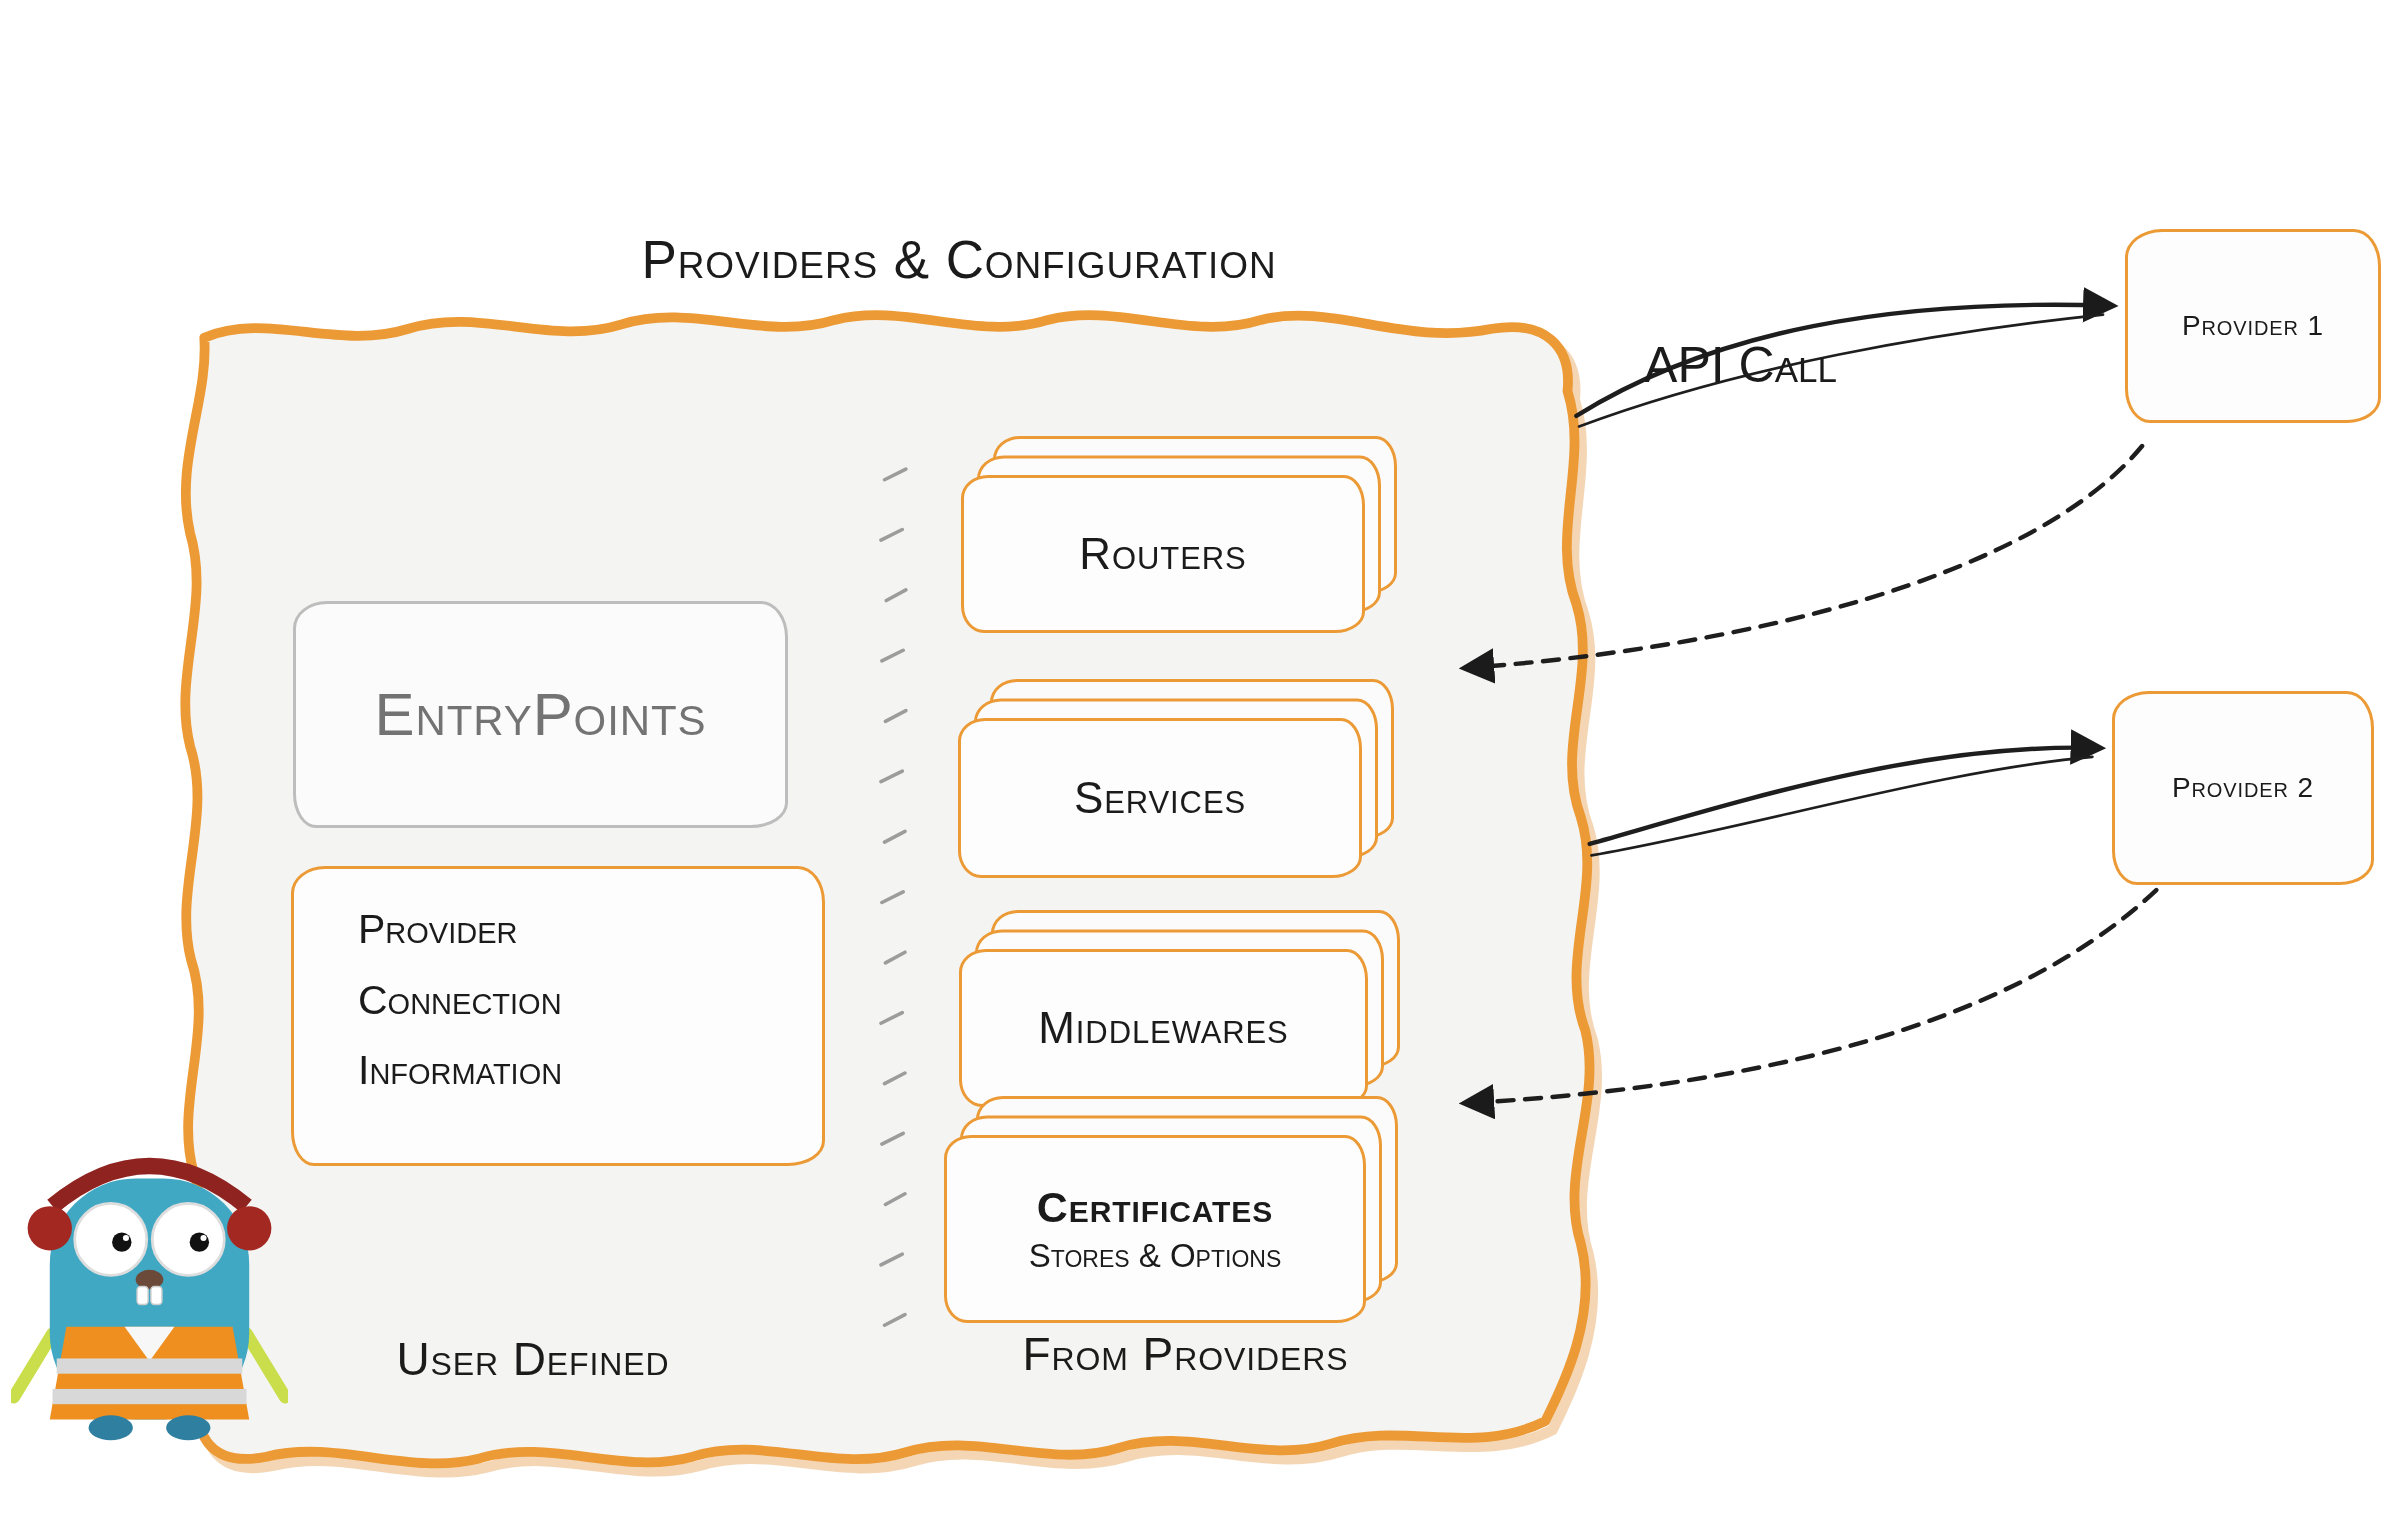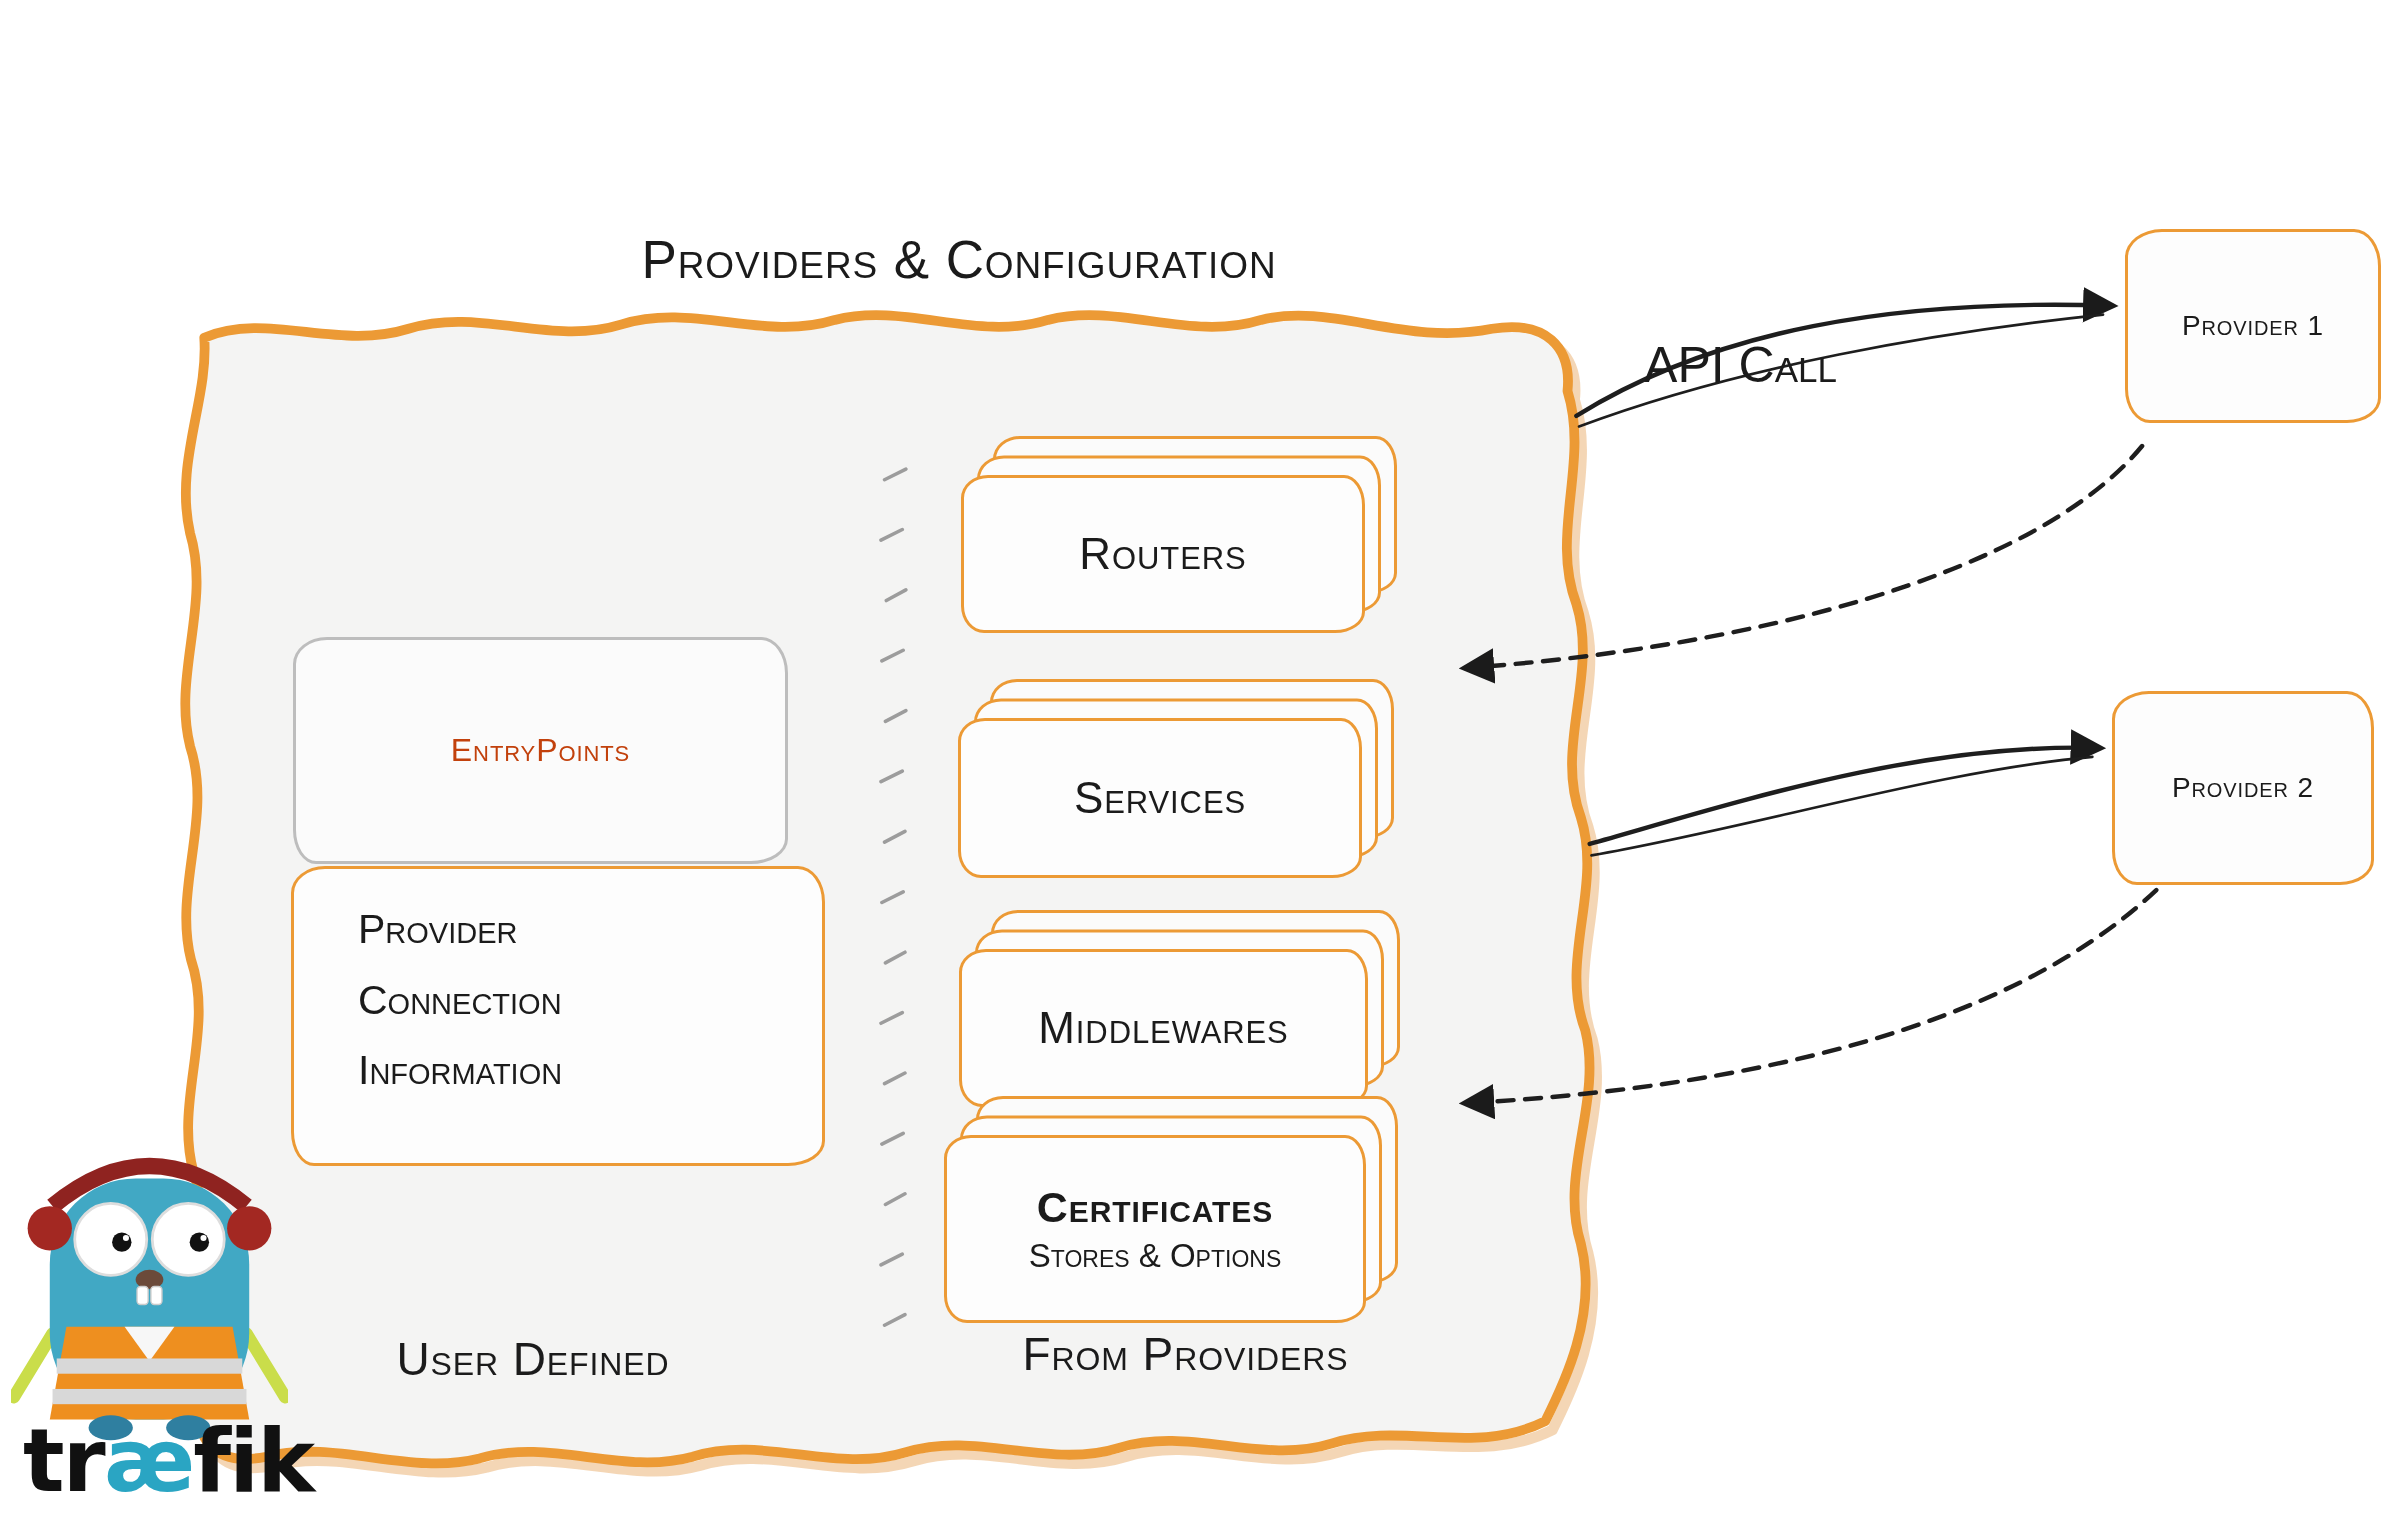--- a/index.html
+++ b/index.html
@@ -16,22 +16,22 @@
     text-align:center; font-size:53px; font-weight:500; letter-spacing:0.9px;
   }
 
   .box {
     position:absolute; box-sizing:border-box; background:#fdfdfd;
     border:3.6px solid #ec9a35;
     border-radius:34px 27px 37px 23px / 27px 36px 25px 34px;
     display:flex; align-items:center; justify-content:center;
   }
   .entry {
-    border-color:#bdbdbd; color:#c2410c; background:#fbfbfb;
-    font-size:32px; letter-spacing:0.9px;margin-top:36px;
+    border-color:#bdbdbd; color:#737373; background:#fbfbfb;
+    font-size:60px; letter-spacing:0.9px;
   }
   .pci {
     align-items:flex-start; justify-content:flex-start;
     font-size:41px; line-height:1.72; padding:25px 0 0 64px;
   }
 
   .stack { position:absolute; }
   .card {
     position:absolute; left:0; top:0; width:100%; height:100%; box-sizing:border-box;
     background:#fdfdfd; border:3.6px solid #ec9a35;
@@ -185,16 +185,15 @@
 
     <path d="M 40 135 L 160 135 L 172 202 L 28 202 Z" fill="#ee8f1f"></path>
     <path d="M 82 135 L 100 160 L 118 135 Z" fill="#f7f7f7"></path>
     <rect x="33" y="158" width="134" height="11" fill="#d8d8d8"></rect>
     <rect x="30" y="180" width="140" height="11" fill="#d8d8d8"></rect>
 
     <ellipse cx="72" cy="208" rx="16" ry="9" fill="#2f7fa0"></ellipse>
     <ellipse cx="128" cy="208" rx="16" ry="9" fill="#2f7fa0"></ellipse>
   </svg>
 
-  <div class="wordmark"><span>tr</span><span class="ae">æ</span><span>fik</span></div>
 
 </div>
 
 
 </body></html>

